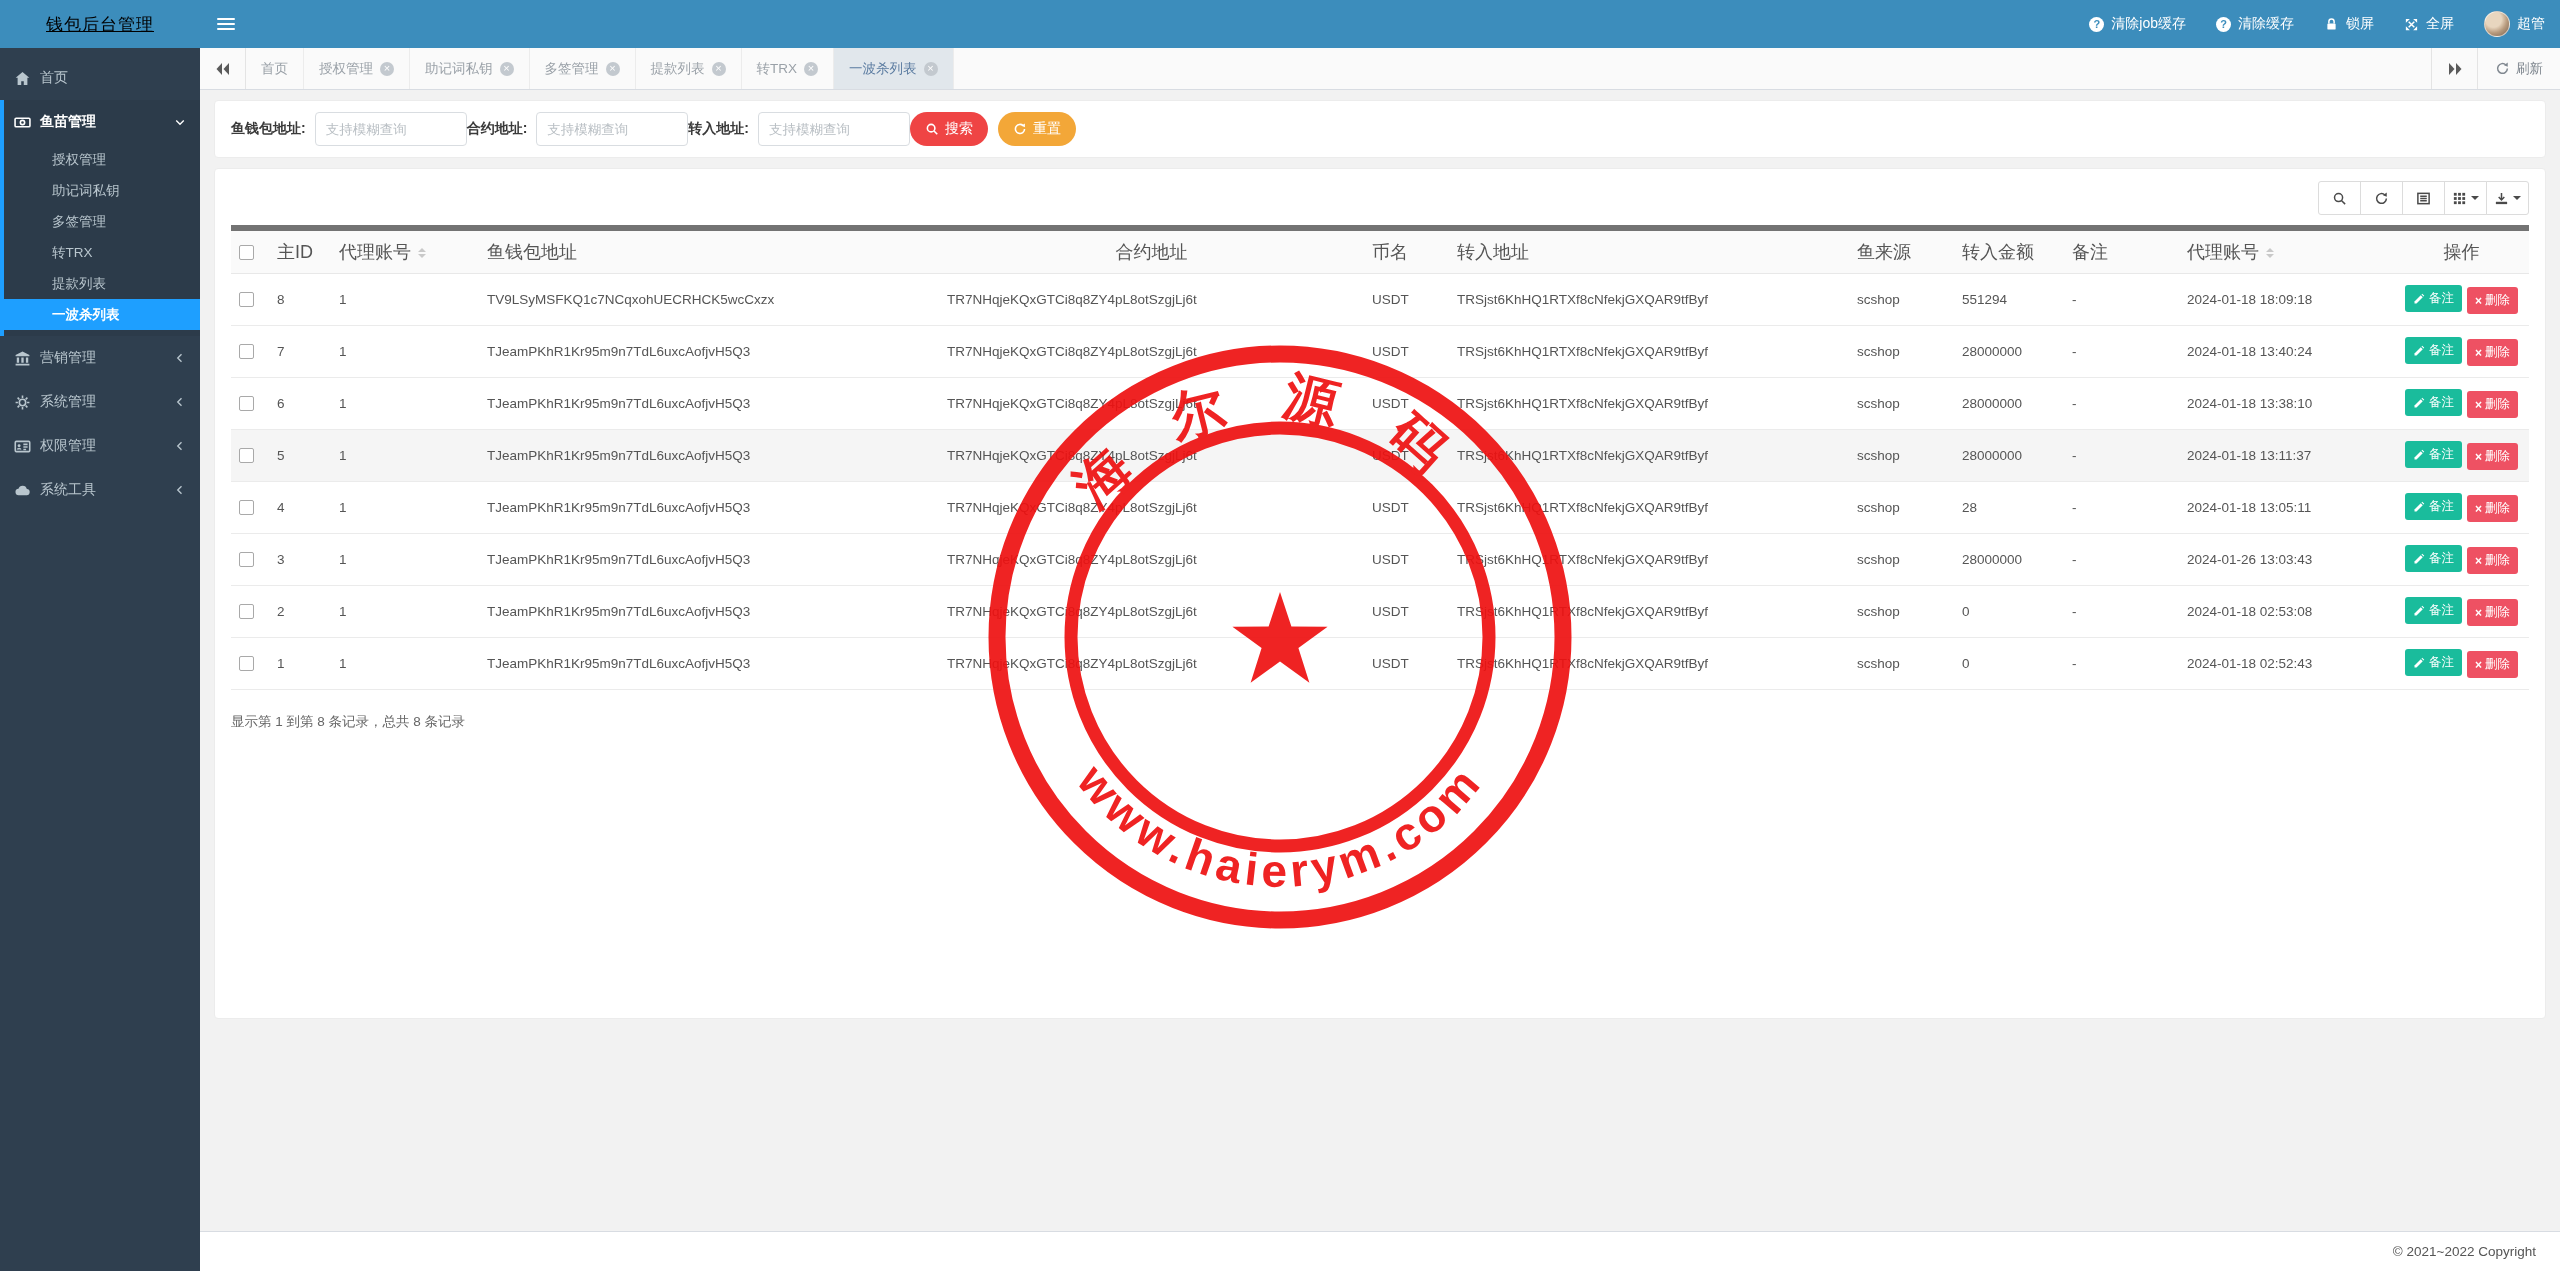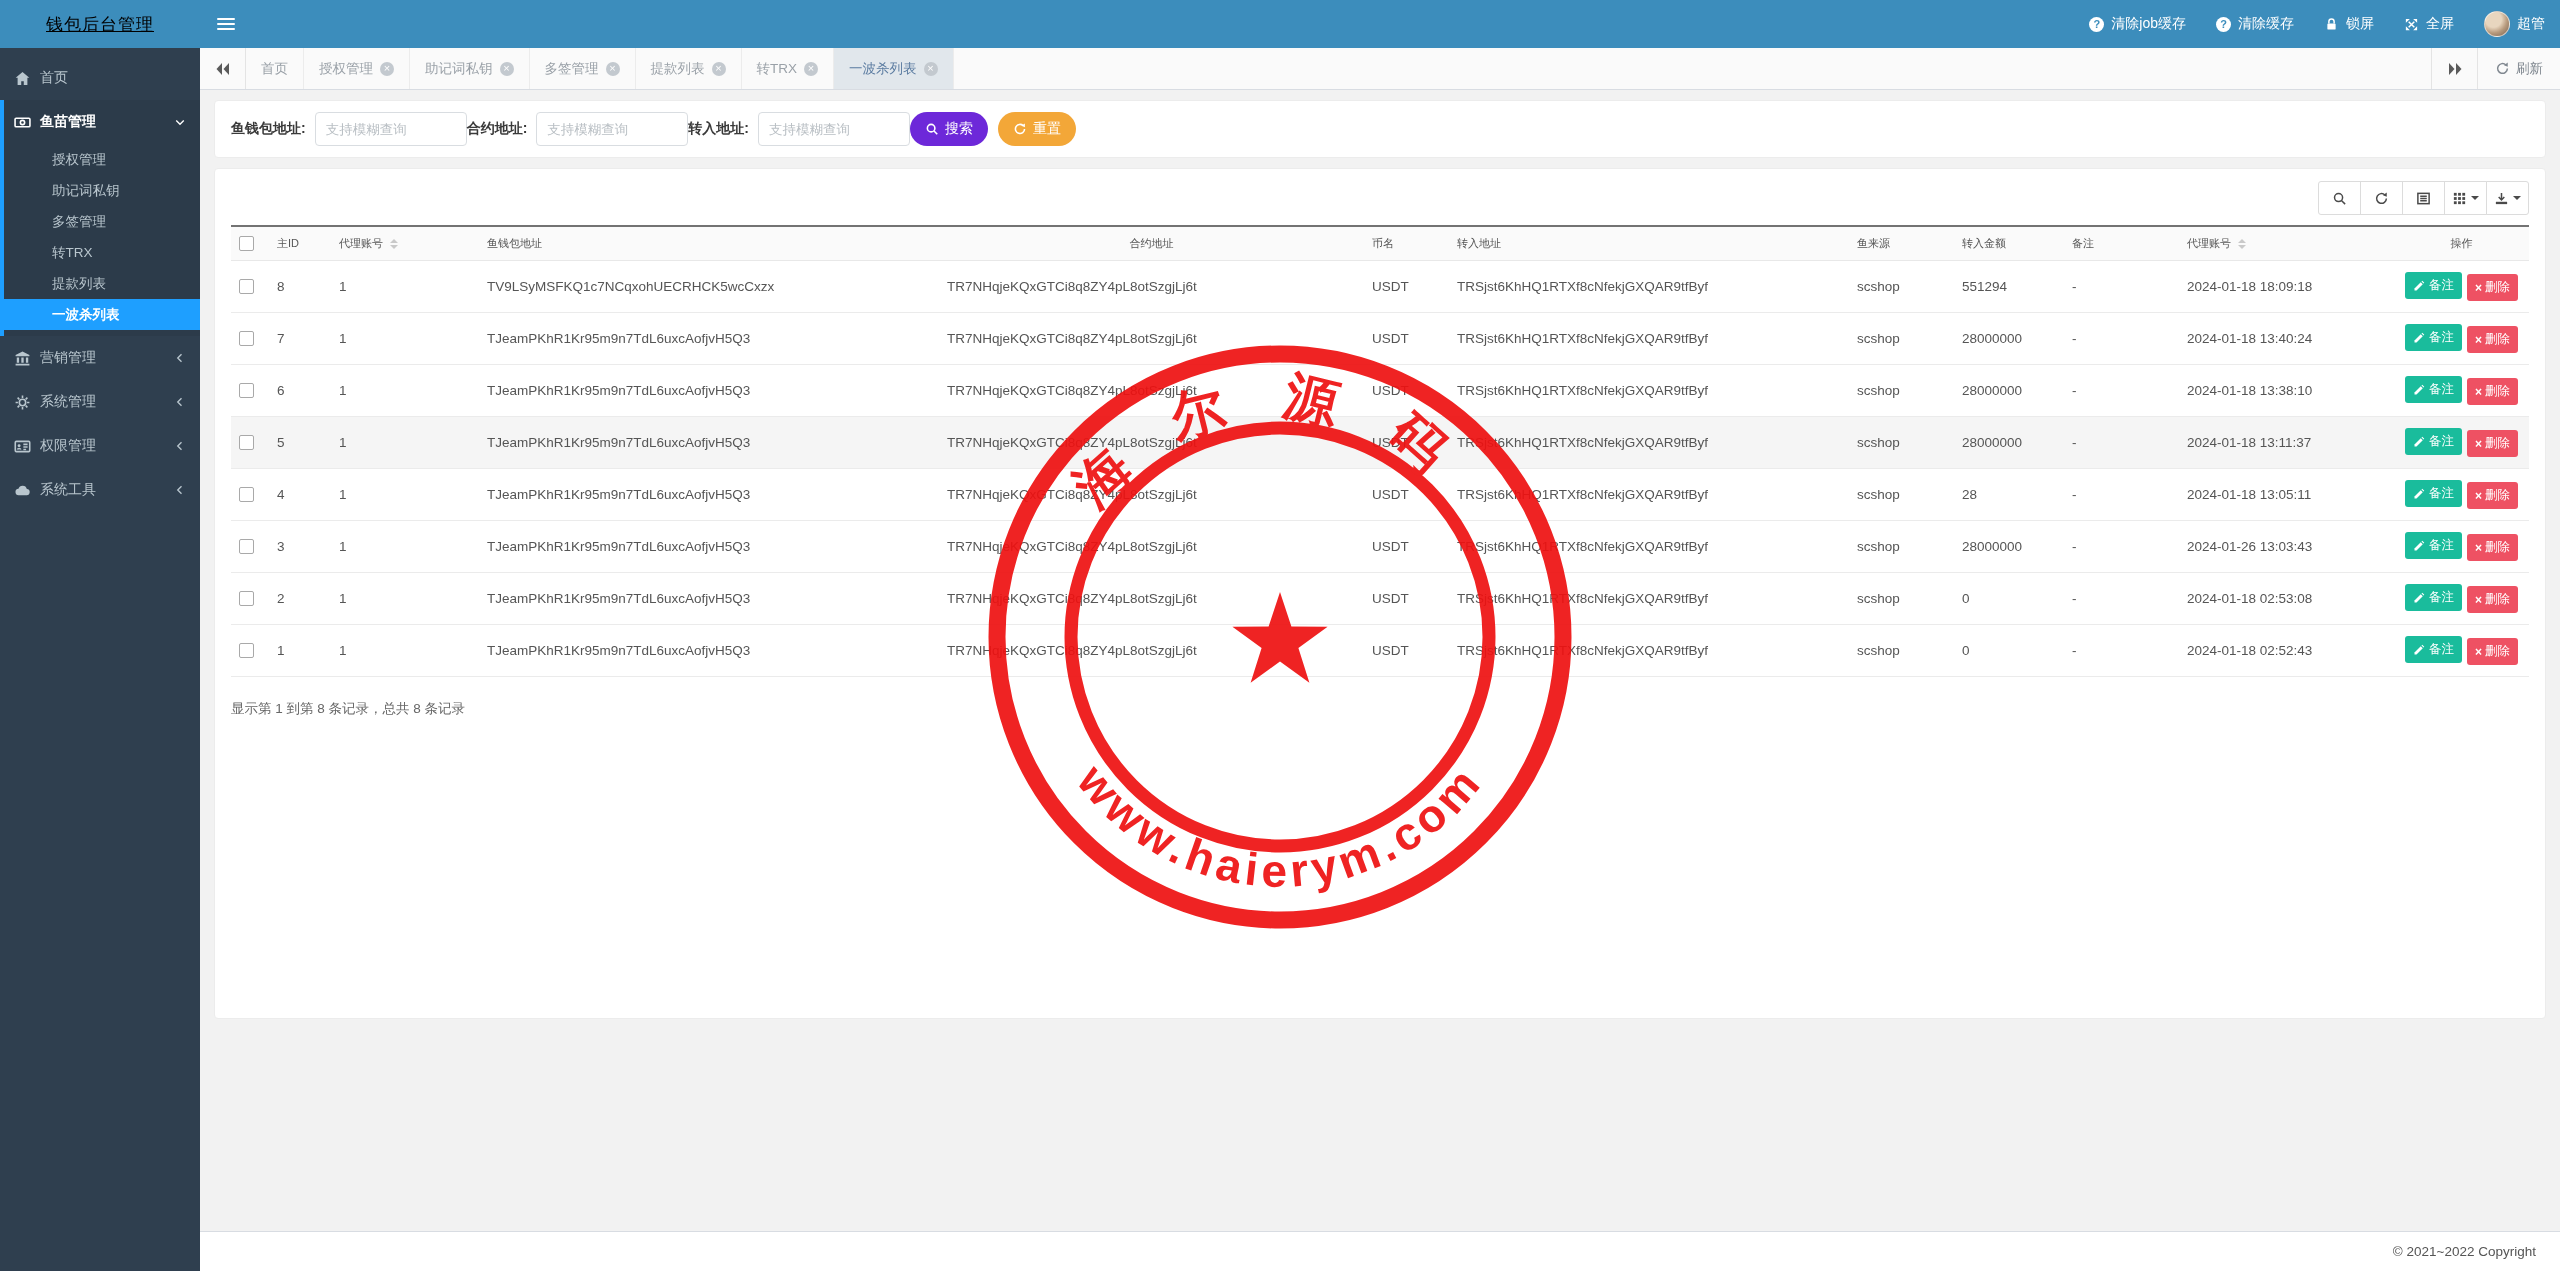--- a/index.html
+++ b/index.html
@@ -61,39 +61,39 @@
   .gicon .st { fill:none; stroke:#808890; stroke-width:1.6; }
   .gicon .fl { fill:#808890; }
 
   
   .search-panel { margin:10px 14px 0; background:#fff; border:1px solid #ececec; border-radius:4px; padding:11px 16px; display:flex; align-items:center; }
   .sfield { display:flex; align-items:center; }
   .sfield label { font-size:14px; color:#3a3a3a; font-weight:bold; margin-right:9px; white-space:nowrap; }
   .sfield input { width:152px; height:34px; border:1px solid #d9dde1; border-radius:4px; padding:0 10px; font-size:13.5px; color:#555; outline:none; }
   .sfield input::placeholder { color:#b9bfc4; }
   .pill { height:34px; border:none; border-radius:17px; color:#fff; font-size:14px; padding:0 15px; display:inline-flex; align-items:center; gap:6px; cursor:pointer; }
-  .pill.green { background:#6d28d9; margin-right:10px; }
+  .pill.green { background:#ef4444; margin-right:10px; }
   .pill.orange { background:#f3a738; }
   .wicon { width:14px; height:14px; }
   .wicon .st { fill:none; stroke:#fff; stroke-width:1.8; }
   .wicon .fl { fill:#fff; }
 
   
   .main-panel { margin:10px 14px; background:#fff; border:1px solid #ececec; border-radius:4px; padding:12px 16px; height:851px; position:relative; }
   .toolbar { display:flex; justify-content:flex-end; }
   .tbtn { width:43px; height:34px; border:1px solid #dcdcdc; background:#fff; display:inline-flex; align-items:center; justify-content:center; gap:4px; cursor:pointer; margin-left:-1px; }
   .tbtn:first-child { border-radius:3px 0 0 3px; margin-left:0; }
   .tbtn:last-child { border-radius:0 3px 3px 0; }
   .ticon { width:15px; height:15px; }
   .ticon .st { fill:none; stroke:#4a4a4a; stroke-width:1.6; }
   .ticon .fl { fill:#4a4a4a; }
   .caret { width:0; height:0; border:4px solid transparent; border-top-color:#4a4a4a; margin-top:4px; }
 
   table { width:100%; border-collapse:collapse; table-layout:fixed; margin-top:10px; }
-  thead th { background:#fafafa; font-weight:normal; color:#555; font-size:11px; text-align:left; padding:9px 8px; border-top:2px solid #737373; border-bottom:1px solid #e8e8e8; white-space:nowrap; }
+  thead th { background:#fafafa; font-weight:normal; color:#555; font-size:18px; text-align:left; padding:9px 8px; border-top:6px solid #737373; border-bottom:1px solid #e8e8e8; white-space:nowrap; }
   th.c, td.c { text-align:center; }
   tbody td { padding:11px 8px; font-size:13.5px; color:#555; border-top:1px solid #ebebeb; white-space:nowrap; overflow:hidden; text-overflow:ellipsis; }
   tbody tr:first-child td { border-top:none; }
   tbody { border-bottom:1px solid #ebebeb; }
   tr.hl td { background:#f5f5f5; }
   .cb { width:15px; height:15px; border:1px solid #a9a9a9; border-radius:2px; display:inline-block; background:#fff; vertical-align:middle; cursor:pointer; }
   .sort { display:inline-flex; flex-direction:column; margin-left:7px; vertical-align:middle; }
   .sort i { width:0; height:0; border:4px solid transparent; display:block; }
   .sort .up { border-bottom-color:#c9c9c9; margin-bottom:1px; border-top-width:0; }
   .sort .dn { border-top-color:#c9c9c9; margin-top:1px; border-bottom-width:0; }

